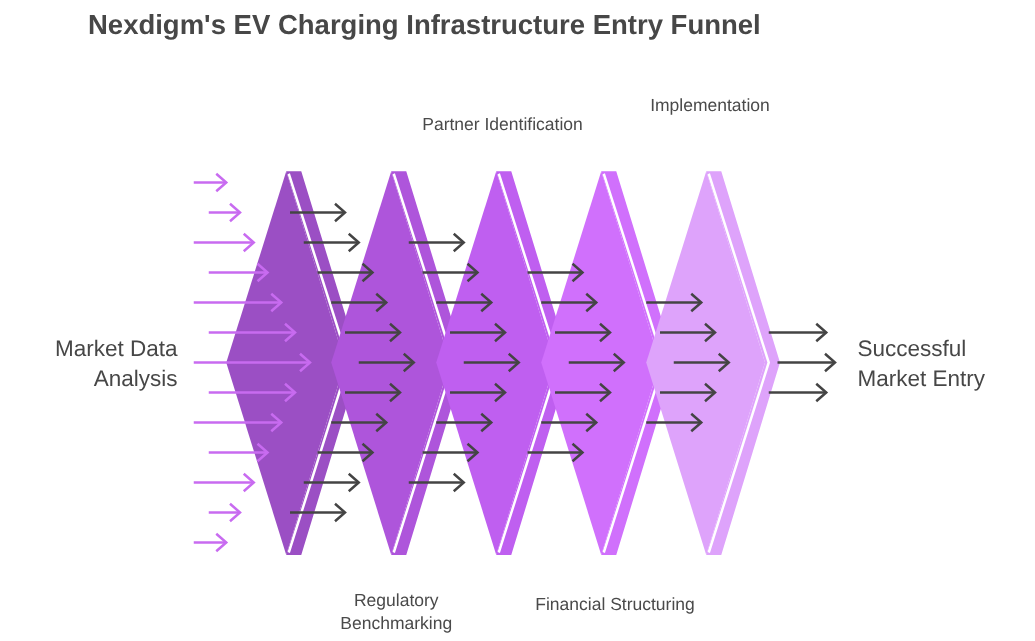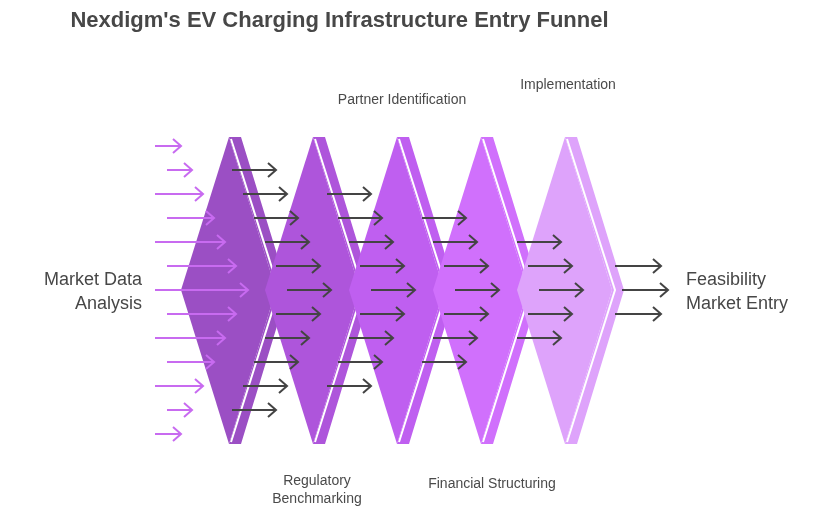--- a/index.html
+++ b/index.html
@@ -13,21 +13,21 @@
 <body>
 
 <div class="title">Nexdigm's EV Charging Infrastructure Entry Funnel</div>
 
 <div class="side-label" style="left:10px; top:267px; width:132px; text-align:right;">
   <div>Market Data</div>
   <div>Analysis</div>
 </div>
 
 <div class="side-label" style="left:686px; top:267px; width:140px; text-align:left;">
-  <div>Feasibility</div>
+  <div>Successful</div>
   <div>Market Entry</div>
 </div>
 
 <div class="label" style="left:170px; top:75px; width:130px;">
 </div>
 <div class="label" style="left:252px; top:471px; width:130px;">
   <div>Regulatory</div>
   <div>Benchmarking</div>
 </div>
 <div class="label" style="left:322px; top:90px; width:160px;">

